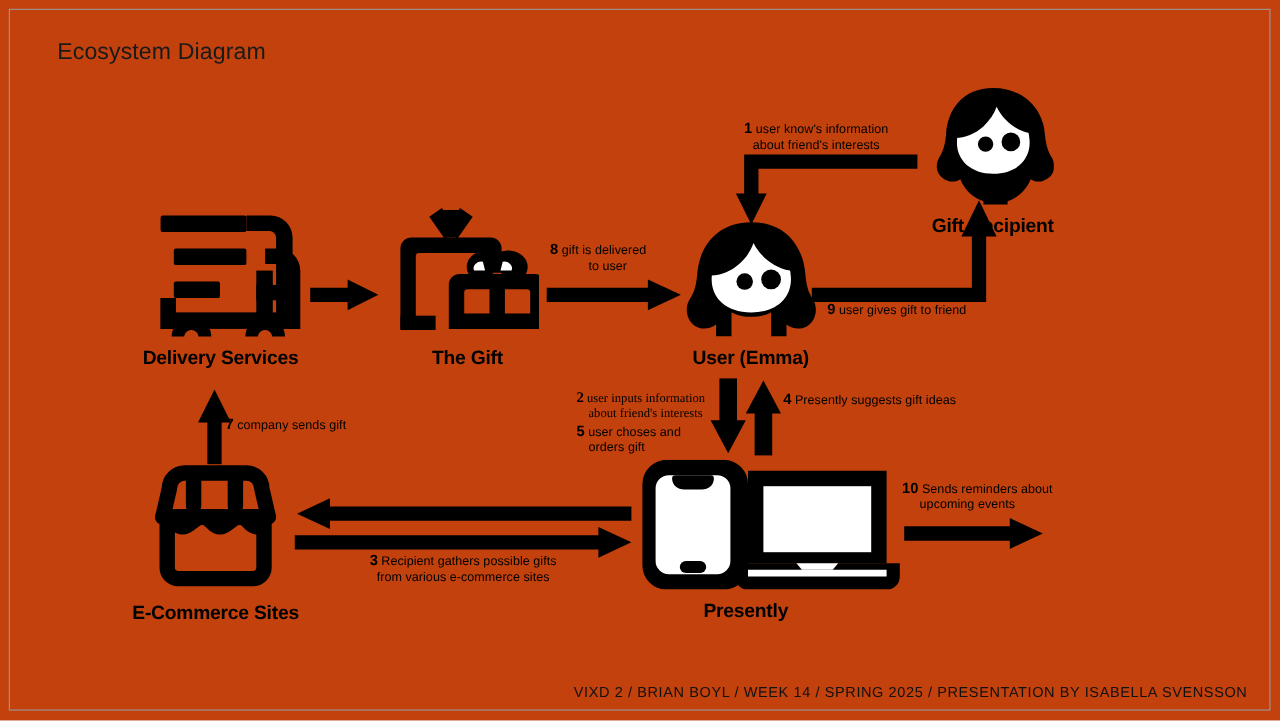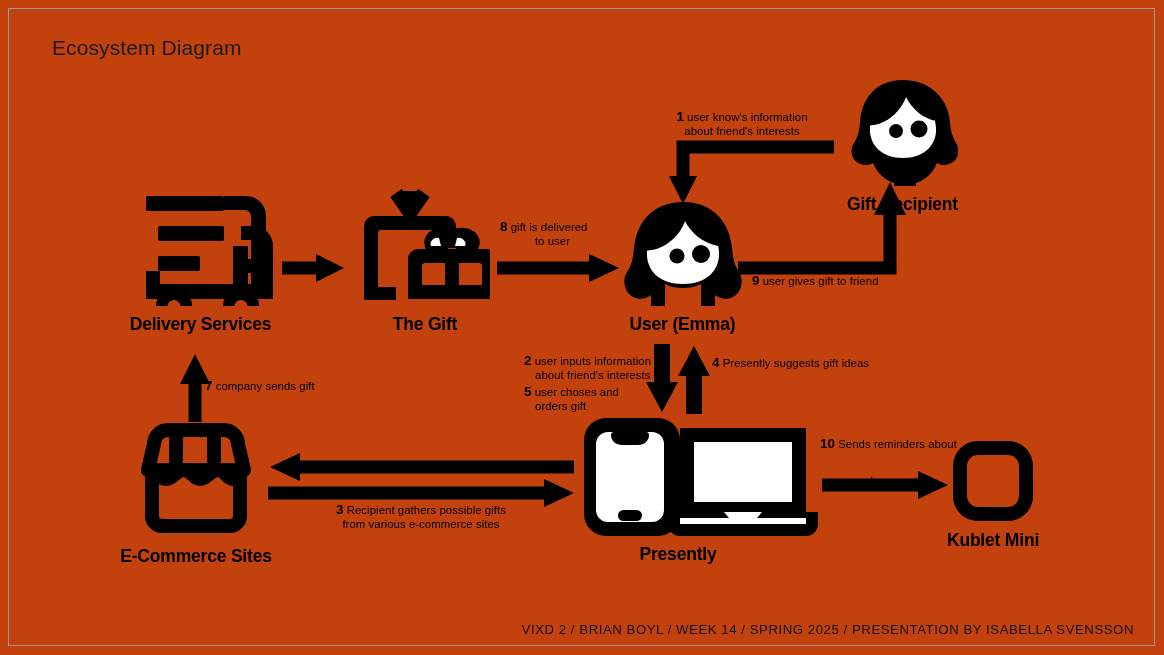--- a/index.html
+++ b/index.html
@@ -217,28 +217,20 @@
         </g>
         <g fill="#fff">
           <path d="M100 100 h126 v6 H100 z"></path>
           <path d="M144 94 h38 l-5 6 h-28 z"></path>
         </g>
       </svg>
     </span>
     <span class="label">Presently</span>
   </div>
 
-  <div class="node" style="left:925px; top:440px; width:136px;">
-    <span class="icon">
-      <svg width="82" height="82" viewBox="0 0 82 82">
-        <rect x="8" y="8" width="66" height="66" rx="18" fill="none" stroke="#000" stroke-width="14"></rect>
-      </svg>
-    </span>
-    <span class="label">Kublet Mini</span>
-  </div>
 
   <div class="conn" style="left:668px; top:140px;">
     <svg width="170" height="66" viewBox="0 0 170 66">
       <path d="M166 7 H15 V38" fill="none" stroke="#000" stroke-width="13"></path>
       <path d="M15 64 L1 36 H29 z" fill="#000"></path>
     </svg>
   </div>
 
   <div class="conn" style="left:645px; top:344px;">
     <svg width="34" height="70" viewBox="0 0 34 70">
@@ -313,21 +305,21 @@
     <span class="ln"><b>8</b>
       <span>gift is delivered</span></span>
     <span class="ln" style="text-align:center;">to user</span>
   </div>
 
   <div class="step" style="left:752px; top:274px;">
     <span class="ln"><b>9</b>
       <span>user gives gift to friend</span></span>
   </div>
 
-  <div class="step" style="left:524px; top:354px;">
+  <div class="step" style="left:524px; top:354px;font-family:Liberation Serif, serif;">
     <span class="ln"><b>2</b>
       <span>user inputs information</span></span>
     <span class="ln" style="padding-left:11px;">about friend's interests</span>
   </div>
 
   <div class="step" style="left:524px; top:385px;">
     <span class="ln"><b>5</b>
       <span>user choses and</span></span>
     <span class="ln" style="padding-left:11px;">orders gift</span>
   </div>
@@ -345,18 +337,18 @@
 
   <div class="step center" style="left:326px; top:503px; width:190px;">
     <span class="ln"><b>3</b>
       <span>Recipient gathers possible gifts</span></span>
     <span class="ln">from various e-commerce sites</span>
   </div>
 
   <div class="step" style="left:820px; top:437px;">
     <span class="ln"><b>10</b>
       <span>Sends reminders about</span></span>
-    <span class="ln" style="padding-left:16px;margin-top:23px;">upcoming events</span>
+    <span class="ln" style="padding-left:16px;">upcoming events</span>
   </div>
 
   <div class="footer">VIXD 2 / BRIAN BOYL / WEEK 14 / SPRING 2025 / PRESENTATION BY ISABELLA SVENSSON</div>
 
 </div>
 
 </body></html>

